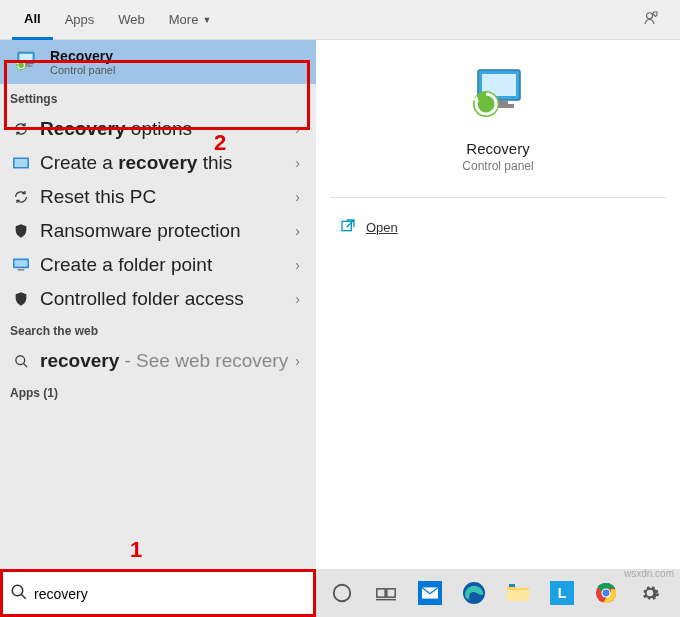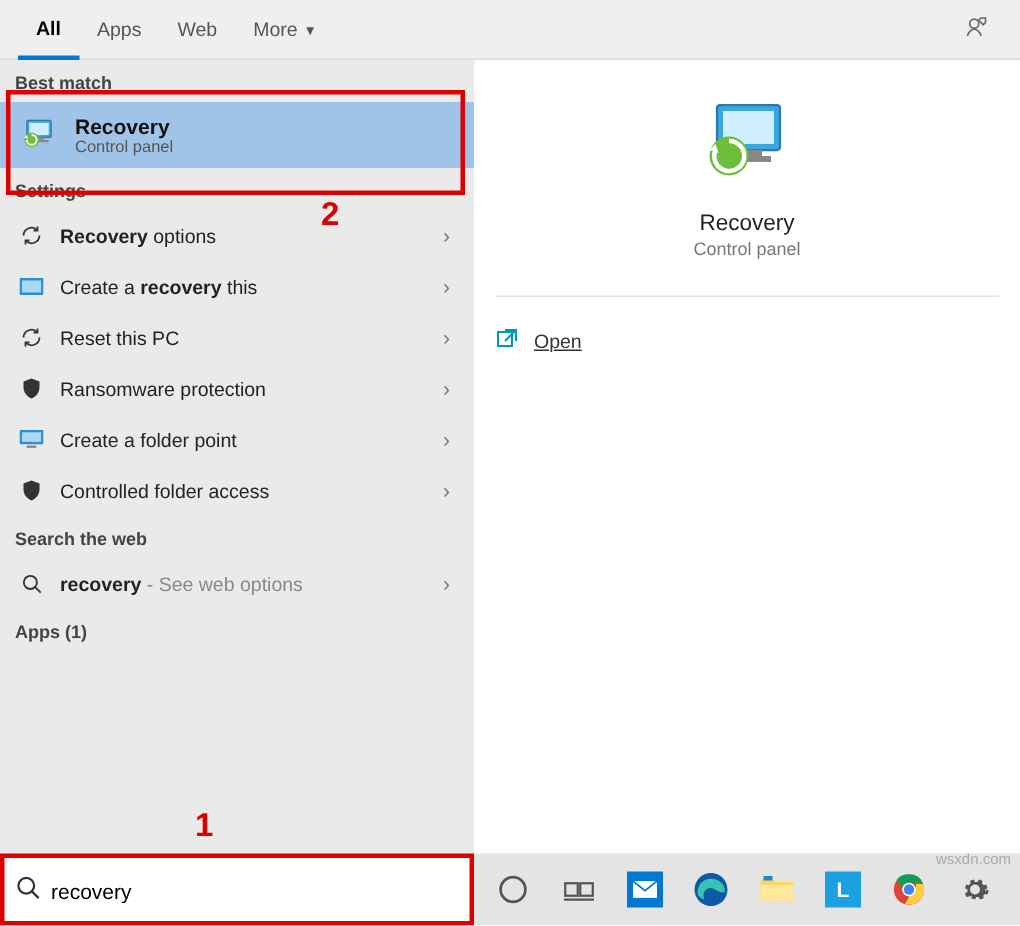--- a/index.html
+++ b/index.html
@@ -26,31 +26,31 @@
 
     .red-box { border: 3px solid #d00; }
     .box1 { position: absolute; top: 60px; left: 4px; width: 306px; height: 70px; pointer-events: none; }
     .annot { position: absolute; color: #d00; font-weight: 700; font-size: 22px; }
     .annot-2 { top: 130px; left: 214px; }
     .annot-1 { bottom: 54px; left: 130px; }
     .box2 { position: absolute; bottom: 0; left: 0; width: 316px; height: 48px; pointer-events: none; }
 
     .row { display: flex; align-items: center; height: 34px; padding: 0 10px; cursor: pointer; }
     .row-icon { width: 22px; display: flex; justify-content: center; color: #444; margin-right: 8px; }
-    .row-label { flex: 1; font-size: 13px; color: #222; }
+    .row-label { flex: 1; font-size: 19px; color: #222; }
     .row-label b { font-weight: 700; }
     .chev { color: #777; font-size: 14px; padding-right: 6px; }
     .sub { color: #888; }
 
     .right-inner { padding-top: 24px; text-align: center; }
     .big-icon { width: 64px; height: 64px; margin: 0 auto 12px; }
     .r-title { font-size: 15px; color: #222; margin-bottom: 2px; }
     .r-sub { font-size: 12px; color: #777; }
     .divider { border-top: 1px solid #e2e2e2; margin: 24px 14px 0; }
-    .actions { padding: 14px 14px; text-decoration: underline; }
+    .actions { padding: 14px 24px; text-decoration: underline; }
     .action-row { display: flex; align-items: center; gap: 10px; padding: 6px 0; cursor: pointer; font-size: 13px; color: #333; }
     .open-icon { color: #0099bc; }
 
     .search-bar { position: absolute; bottom: 0; left: 0; width: 316px; height: 48px; background: #fff; display: flex; align-items: center; padding: 0 10px; border-top: 1px solid #ccc; }
     .search-bar input { border: none; outline: none; font-size: 14px; flex: 1; margin-left: 6px; }
 
     .taskbar { position: absolute; bottom: 0; left: 316px; right: 0; height: 48px; background: #e4e4e4; display: flex; align-items: center; padding: 0 8px; gap: 8px; }
     .tb-item { width: 36px; height: 36px; display: flex; align-items: center; justify-content: center; cursor: pointer; }
     .tb-square { width: 24px; height: 24px; }
     .watermark { position: absolute; bottom: 38px; right: 6px; font-size: 10px; color: #aaa; }
@@ -72,21 +72,20 @@
         <circle cx="10" cy="9" r="4"></circle>
         <path d="M4 20c1-4 4-6 6-6s5 2 6 6"></path>
         <path d="M16 4h4v4l-2 2-4-4z"></path>
       </svg>
   </div>
 </div>
 
 <div class="main">
   <div class="left-pane">
 
-    <div class="section-label">Best match</div>
 
     <div class="best-match selected">
       <div class="bm-icon">
         <svg width="26" height="26" viewBox="0 0 32 32">
             <rect x="6" y="4" width="20" height="14" rx="1" fill="#3ba7e0" stroke="#2b7aa8"></rect>
             <rect x="8" y="6" width="16" height="10" fill="#cfeeff"></rect>
             <rect x="12" y="18" width="8" height="2" fill="#888"></rect>
             <rect x="8" y="20" width="16" height="2" fill="#888"></rect>
             <circle cx="10" cy="20" r="6" fill="#6dbf3b"></circle>
             <path d="M10 16 a4 4 0 1 1 -4 4" fill="none" stroke="#fff" stroke-width="1.5"></path>
@@ -168,21 +167,21 @@
 
     <div class="section-label">Search the web</div>
 
     <div class="row">
       <span class="row-icon">
           <svg width="15" height="15" viewBox="0 0 24 24" fill="none" stroke="#333" stroke-width="2">
             <circle cx="10" cy="10" r="7"></circle>
             <line x1="15" y1="15" x2="21" y2="21"></line>
           </svg>
         </span>
-      <span class="row-label"><b>recovery</b><span class="sub"> - See web options</span></span>
+      <span class="row-label"><b>recovery</b><span class="sub"> - See web recovery</span></span>
       <span class="chev">›</span>
     </div>
 
     <div class="section-label">Apps (1)</div>
   </div>
 
   <div class="right-pane">
     <div class="right-inner">
       <div class="big-icon">
         <svg width="64" height="64" viewBox="0 0 64 64">

